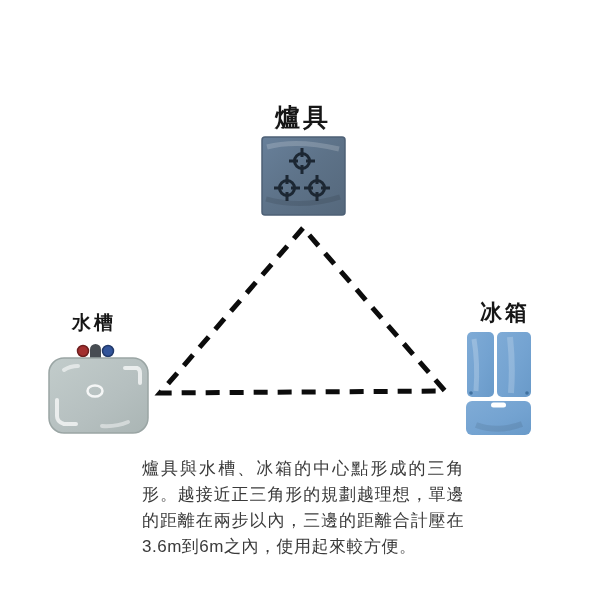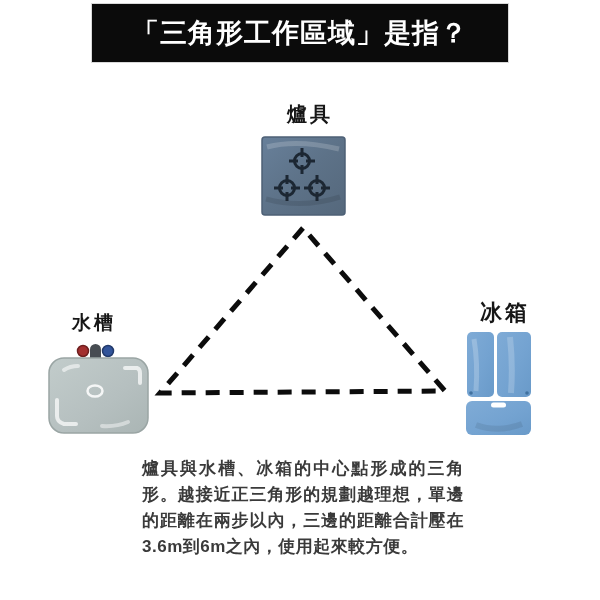--- a/index.html
+++ b/index.html
@@ -27,48 +27,44 @@
     letter-spacing: 1px;
     white-space: nowrap;
   }
   .node-label {
     position: absolute;
     color: #161616;
     font-weight: bold;
     white-space: nowrap;
     transform: translateX(-50%);
   }
-  .label-stove  { left: 303px; top: 101px; font-size: 20px; letter-spacing: 3px; margin-left: 7px; }
+  .label-stove  { left: 303px; top: 101px; font-size: 25px; letter-spacing: 3px; }
   .label-sink   { left: 94px;  top: 310px; font-size: 19px; letter-spacing: 3px; }
   .label-fridge { left: 505px; top: 298px; font-size: 22px; letter-spacing: 3px; }
   .triangle-layer { position: absolute; left: 0; top: 0; }
   .appliance { position: absolute; }
   .stove-svg  { left: 258px; top: 133px; }
   .sink-svg   { left: 40px;  top: 340px; }
   .fridge-svg { left: 458px; top: 325px; }
   .description {
     position: absolute;
     left: 142px; top: 456px;
     width: 322px;
     font-size: 17px;
     line-height: 26px;
     color: #3a3a3a;
     text-align: justify;
     letter-spacing: 0.5px;
-    font-weight: bold;
   }
 </style>
 </head>
 <body>
 
 <div class="canvas">
 
-  <div class="banner">
-    <div class="banner-text">「三角形工作區域」是指？</div>
-  </div>
 
   <div class="node-label label-stove">爐具</div>
   <div class="node-label label-sink">水槽</div>
   <div class="node-label label-fridge">冰箱</div>
 
   <svg class="triangle-layer" width="600" height="600" viewBox="0 0 600 600">
     <path d="M303,228 L160,393 L445,391 Z" fill="none" stroke="#0c0c0c" stroke-width="5" stroke-dasharray="14 10" stroke-linejoin="miter"></path>
   </svg>
 
   <svg class="appliance stove-svg" width="90" height="86" viewBox="0 0 90 86">

